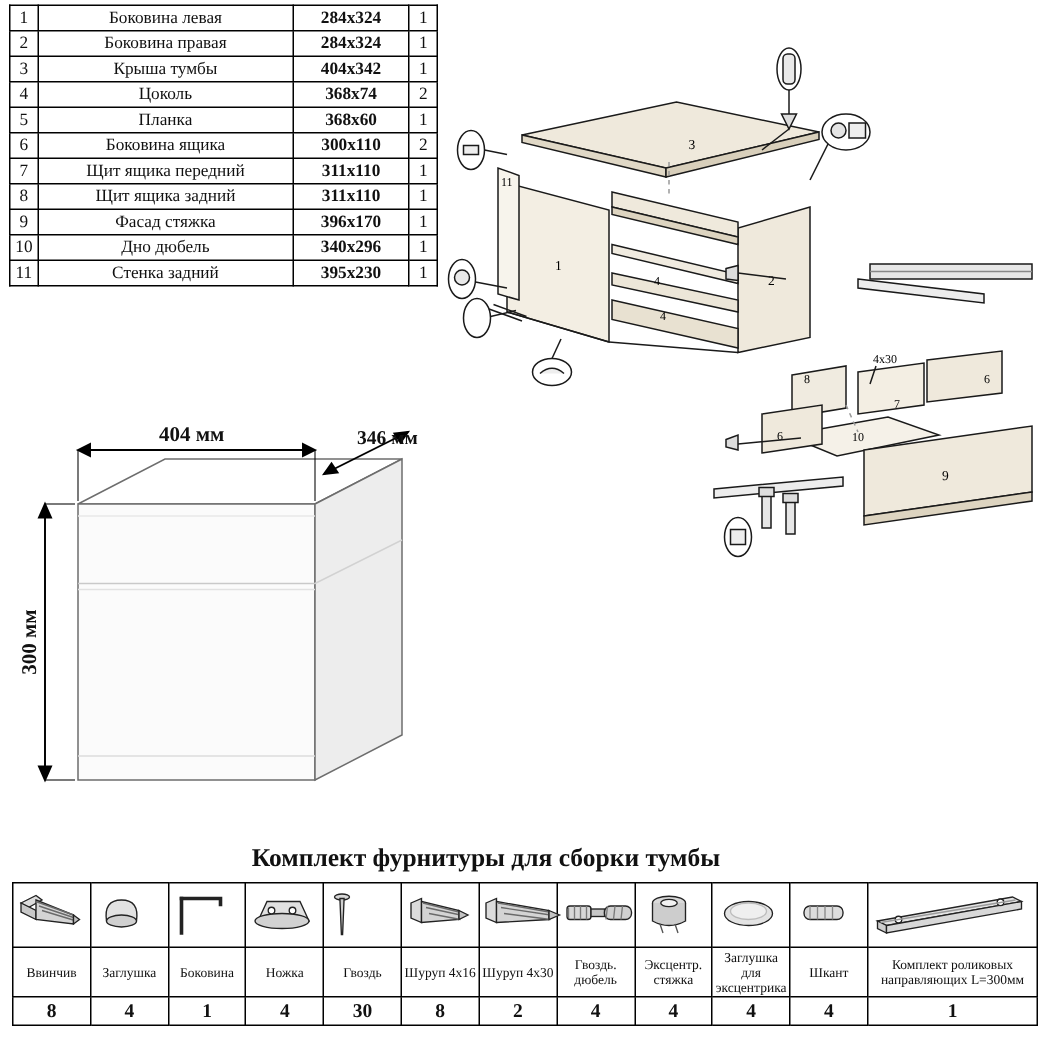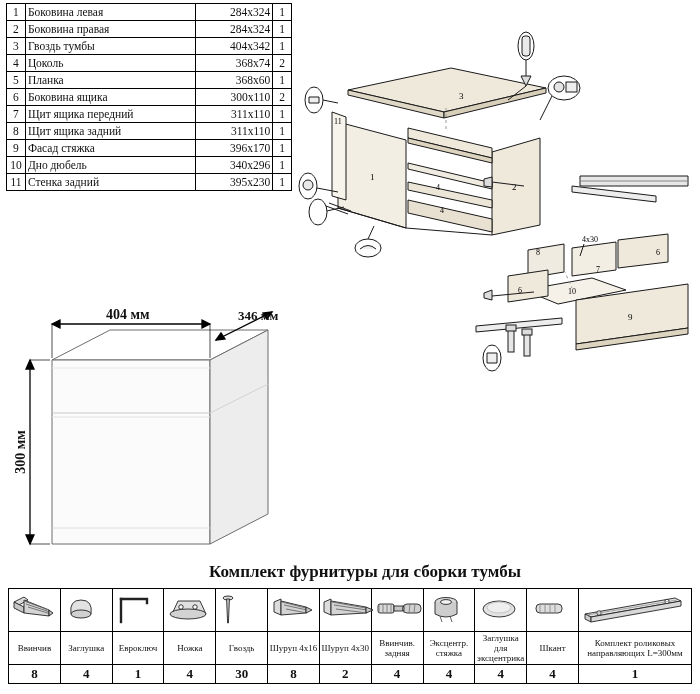--- a/index.html
+++ b/index.html
@@ -25,32 +25,31 @@
     border-collapse: collapse;
     font-size: 11.5px;
   }
   .parts-table td {
     border: 1px solid #000;
     height: 16px;
     padding: 0 2px;
     line-height: 15px;
   }
   .pt-num { width: 14px; text-align: center; }
-  .pt-name { width: 170px; text-align: left; }
-  .pt-size { width: 74px; text-align: right; font-weight: normal; }
+  .pt-name { width: 170px; text-align: center; }
+  .pt-size { width: 74px; text-align: center; font-weight: bold; }
   .pt-qty { width: 14px; text-align: center; }
 
   
   .dim-wrap {
     position: absolute;
     left: 10px;
     top: 276px;
     width: 300px;
     height: 270px;
-    margin-top: 24px;
   }
   .dim-label {
     position: absolute;
     font-weight: bold;
     font-size: 14px;
     font-family: "Liberation Serif", serif;
   }
   .lbl-404 { left: 96px; top: 7px; }
   .lbl-346 { left: 228px; top: 8px; font-size: 13px; }
   .lbl-300 {
@@ -72,21 +71,20 @@
   
   .hw-title {
     position: absolute;
     left: 0;
     top: 562px;
     width: 648px;
     text-align: center;
     font-size: 17px;
     font-weight: bold;
     font-family: "Liberation Serif", serif;
-    margin-left: 41px;
   }
   .hw-table {
     position: absolute;
     left: 8px;
     top: 588px;
     width: 684px;
     border-collapse: collapse;
     font-size: 9.5px;
     table-layout: fixed;
   }
@@ -124,21 +122,21 @@
       <td class="pt-qty">1</td>
     </tr>
     <tr>
       <td class="pt-num">2</td>
       <td class="pt-name">Боковина правая</td>
       <td class="pt-size">284х324</td>
       <td class="pt-qty">1</td>
     </tr>
     <tr>
       <td class="pt-num">3</td>
-      <td class="pt-name">Гвоздь тумбы</td>
+      <td class="pt-name">Крыша тумбы</td>
       <td class="pt-size">404х342</td>
       <td class="pt-qty">1</td>
     </tr>
     <tr>
       <td class="pt-num">4</td>
       <td class="pt-name">Цоколь</td>
       <td class="pt-size">368х74</td>
       <td class="pt-qty">2</td>
     </tr>
     <tr>
@@ -466,26 +464,26 @@
           <circle cx="88" cy="9.5" r="2.2" fill="#fff"></circle>
           <line x1="8" y1="23" x2="98" y2="8" stroke="#9a9a9a"></line>
         </g>
           </svg>
       </td>
     </tr>
 
     <tr class="hw-name-row">
       <td>Ввинчив</td>
       <td>Заглушка</td>
-      <td>Евроключ</td>
+      <td>Боковина</td>
       <td>Ножка</td>
       <td>Гвоздь</td>
       <td>Шуруп 4х16</td>
       <td>Шуруп 4х30</td>
-      <td>Ввинчив. задняя</td>
+      <td>Гвоздь. дюбель</td>
       <td>Эксцентр. стяжка</td>
       <td>Заглушка для эксцентрика</td>
       <td>Шкант</td>
       <td class="hw-last">Комплект роликовых направляющих L=300мм</td>
     </tr>
 
     <tr class="hw-qty-row">
       <td>8</td>
       <td>4</td>
       <td>1</td>

